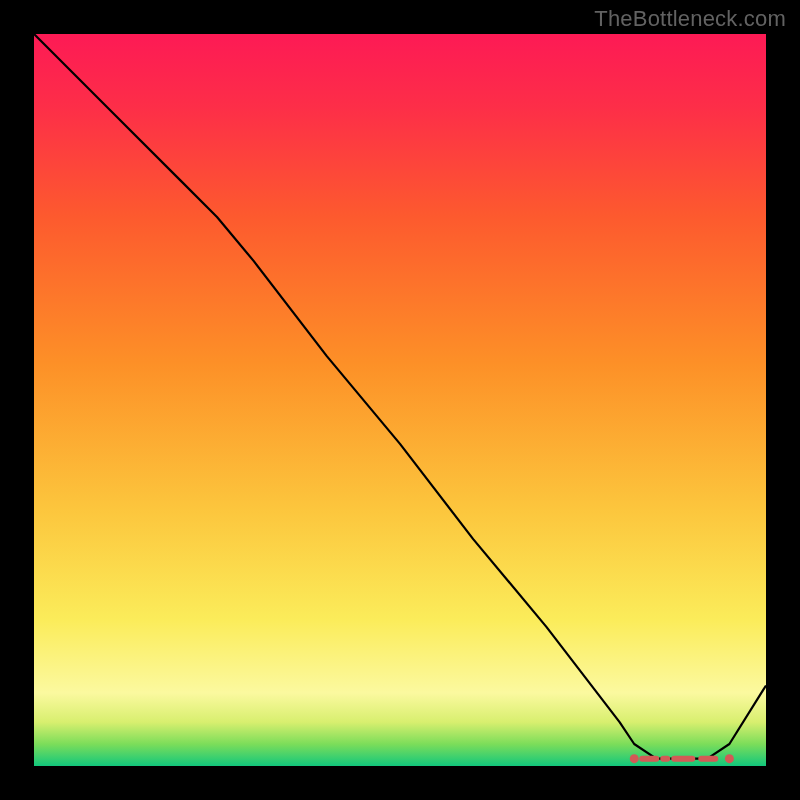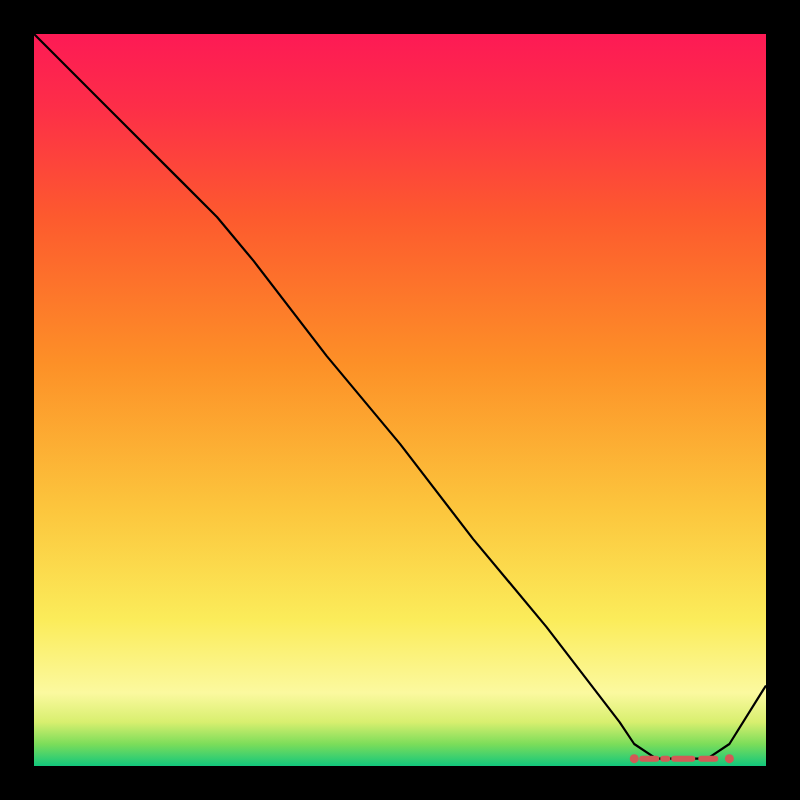--- a/index.html
+++ b/index.html
@@ -31,20 +31,21 @@
     left: 34px;
     top: 34px;
     width: 732px;
     height: 732px;
   }
   svg { display: block; }
 </style>
 </head>
 <body>
 <div class="frame">
+  <div class="watermark">TheBottleneck.com</div>
   <div class="plot">
     <svg id="chartsvg" viewBox="0 0 732 732" width="732" height="732">
         <defs>
           <linearGradient id="bg" x1="0" y1="1" x2="0" y2="0">
             <stop offset="0%" stop-color="#12c77c"></stop>
             <stop offset="3%" stop-color="#7cdd5a"></stop>
             <stop offset="6%" stop-color="#d8ef6f"></stop>
             <stop offset="10%" stop-color="#fbf99f"></stop>
             <stop offset="20%" stop-color="#fbec5a"></stop>
             <stop offset="35%" stop-color="#fcc63d"></stop>

